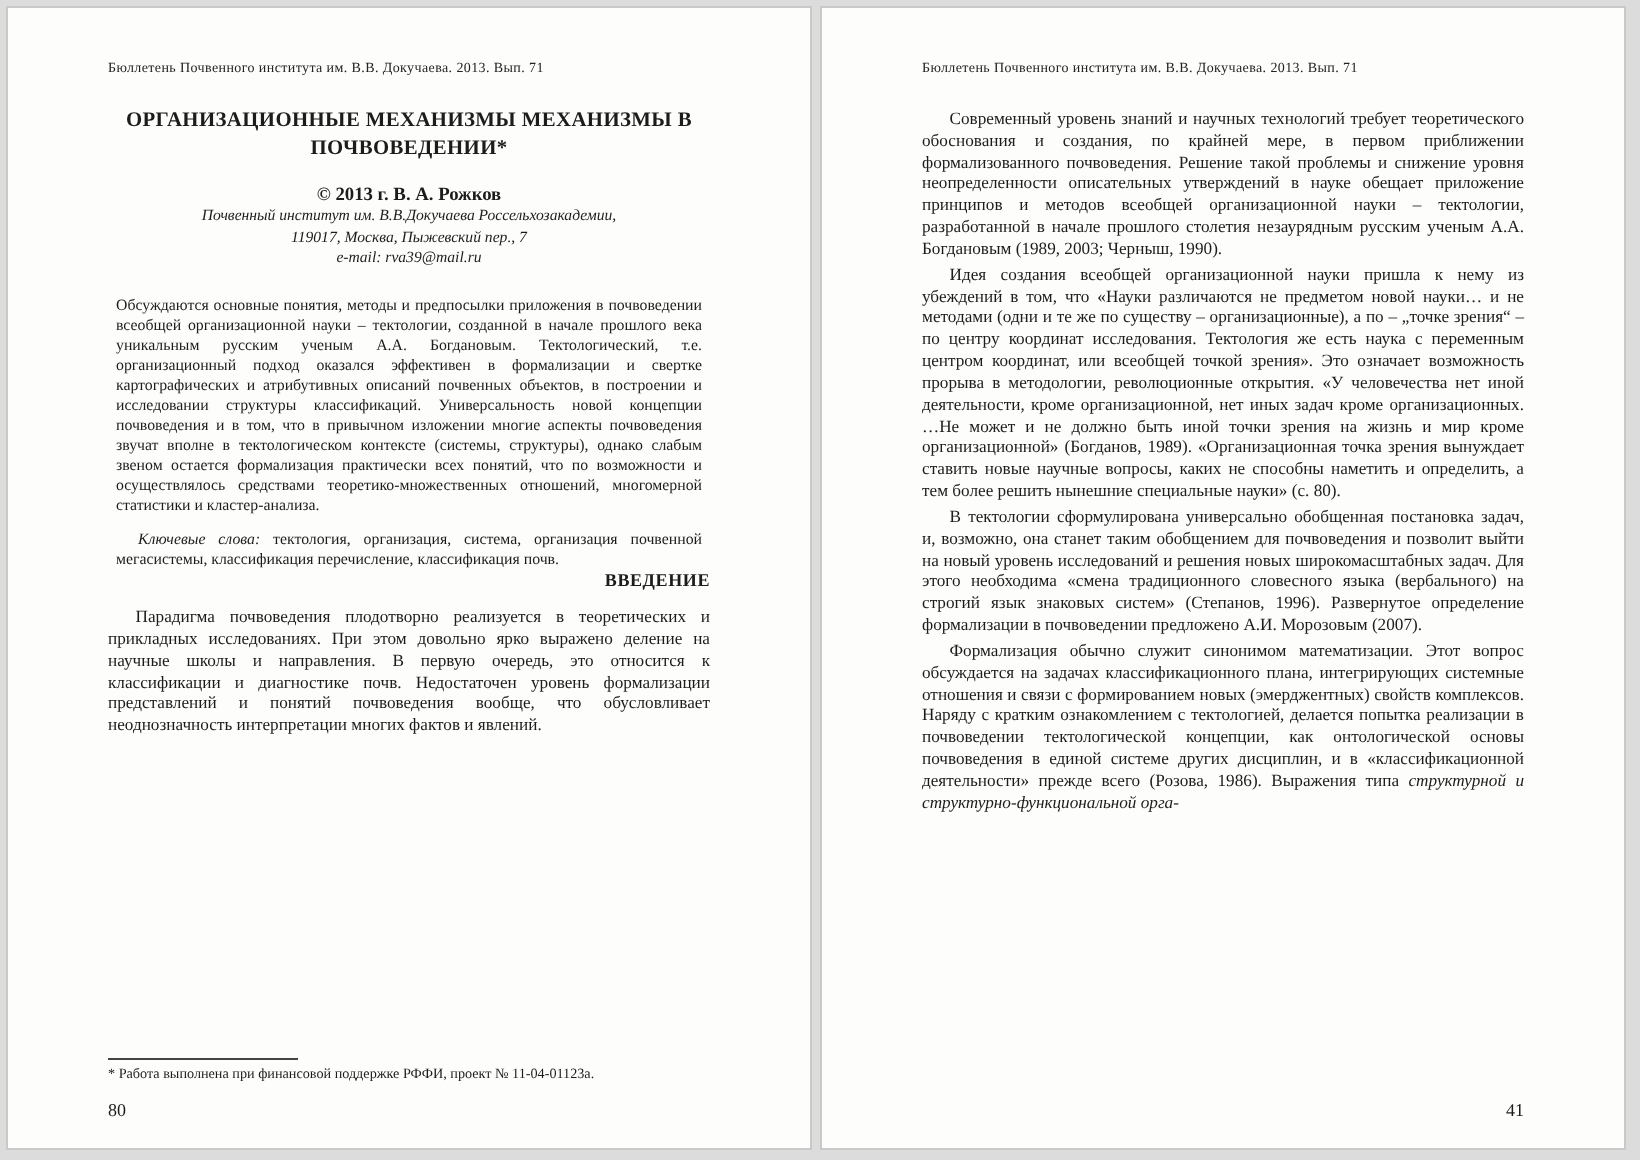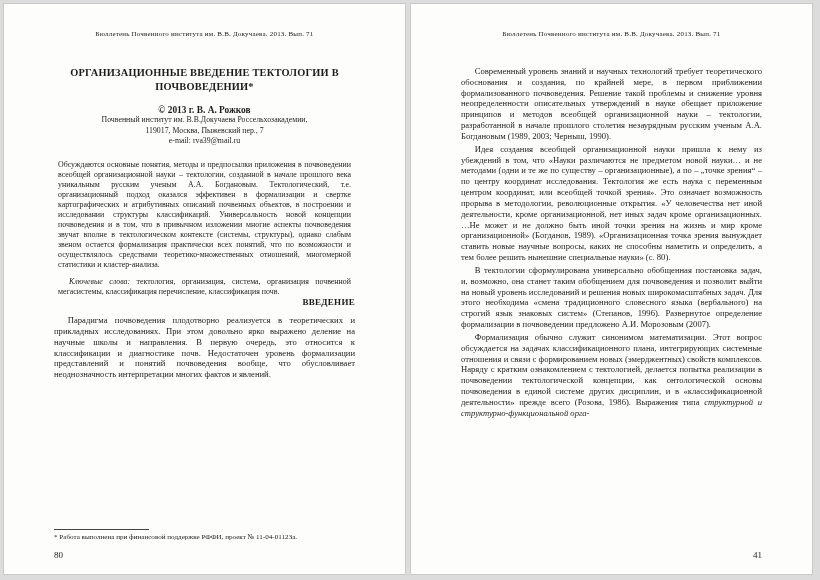--- a/index.html
+++ b/index.html
@@ -21,24 +21,23 @@
     position: relative;
     background: #fdfdfb;
     width: 403px;
     height: 572px;
     border: 1px solid #c9c9c9;
     padding: 26px 50px 46px 50px;
     overflow: hidden;
   }
   .running-head {
     font-size: 7px;
-    text-align: center;
     letter-spacing: 0.2px;
     color: #222;
-    margin-bottom: 28px;
+    margin-bottom: 16px;
   }
   .udk {
     font-size: 8.2px;
     font-style: italic;
     margin-bottom: 10px;
   }
   .title {
     font-size: 10.4px;
     font-weight: bold;
     text-align: center;
@@ -46,20 +45,21 @@
     letter-spacing: 0.2px;
     margin-bottom: 11px;
   }
   .author {
     font-size: 9.4px;
     font-weight: bold;
     text-align: center;
   }
   .affiliation {
     font-size: 7.8px;
+    font-style: italic;
     text-align: center;
     line-height: 1.35;
     margin-bottom: 13px;
   }
   .abstract {
     font-size: 7.9px;
     line-height: 1.27;
     text-align: justify;
     padding: 0 4px;
     margin-bottom: 7px;
@@ -108,21 +108,21 @@
   .page-number.pn-left { left: 50px; }
   .page-number.pn-right { right: 50px; }
 </style>
 </head>
 <body>
 
 <div class="spread">
 
   <div class="page">
     <div class="running-head">Бюллетень Почвенного института им. В.В. Докучаева. 2013. Вып. 71</div>
-    <div class="title">ОРГАНИЗАЦИОННЫЕ ВВЕДЕНИЕ ТЕКТОЛОГИИ В ПОЧВОВЕДЕНИИ*</div>
+    <div class="title">ОРГАНИЗАЦИОННЫЕ МЕХАНИЗМЫ МЕХАНИЗМЫ В ПОЧВОВЕДЕНИИ*</div>
     <div class="author">© 2013 г. В. А. Рожков</div>
     <div class="affiliation">
       <div>Почвенный институт им. В.В.Докучаева Россельхозакадемии,</div>
       <div>119017, Москва, Пыжевский пер., 7</div>
       <div>e-mail: rva39@mail.ru</div>
     </div>
     <p class="abstract">Обсуждаются основные понятия, методы и предпосылки приложения в почвоведении всеобщей организационной науки – тектологии, созданной в начале прошлого века уникальным русским ученым А.А. Богдановым. Тектологический, т.е. организационный подход оказался эффективен в формализации и свертке картографических и атрибутивных описаний почвенных объектов, в построении и исследовании структуры классификаций. Универсальность новой концепции почвоведения и в том, что в привычном изложении многие аспекты почвоведения звучат вполне в тектологическом контексте (системы, структуры), однако слабым звеном остается формализация практически всех понятий, что по возможности и осуществлялось средствами теоретико-множественных отношений, многомерной статистики и кластер-анализа.</p>
     <p class="keywords"><span class="italic">Ключевые слова:</span><span> тектология, организация, система, организация почвенной мегасистемы, классификация перечисление, классификация почв.</span></p>
     <div class="section-heading">ВВЕДЕНИЕ</div>
     <p class="body-par indent">Парадигма почвоведения плодотворно реализуется в теоретических и прикладных исследованиях. При этом довольно ярко выражено деление на научные школы и направления. В первую очередь, это относится к классификации и диагностике почв. Недостаточен уровень формализации представлений и понятий почвоведения вообще, что обусловливает неоднозначность интерпретации многих фактов и явлений.</p>

